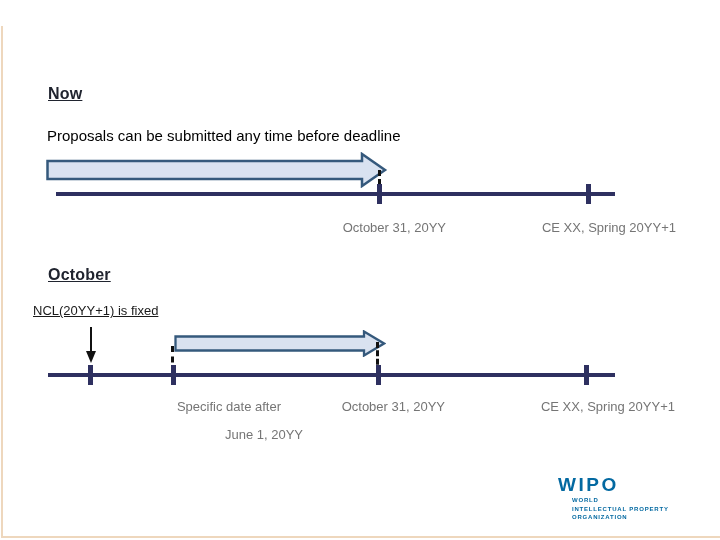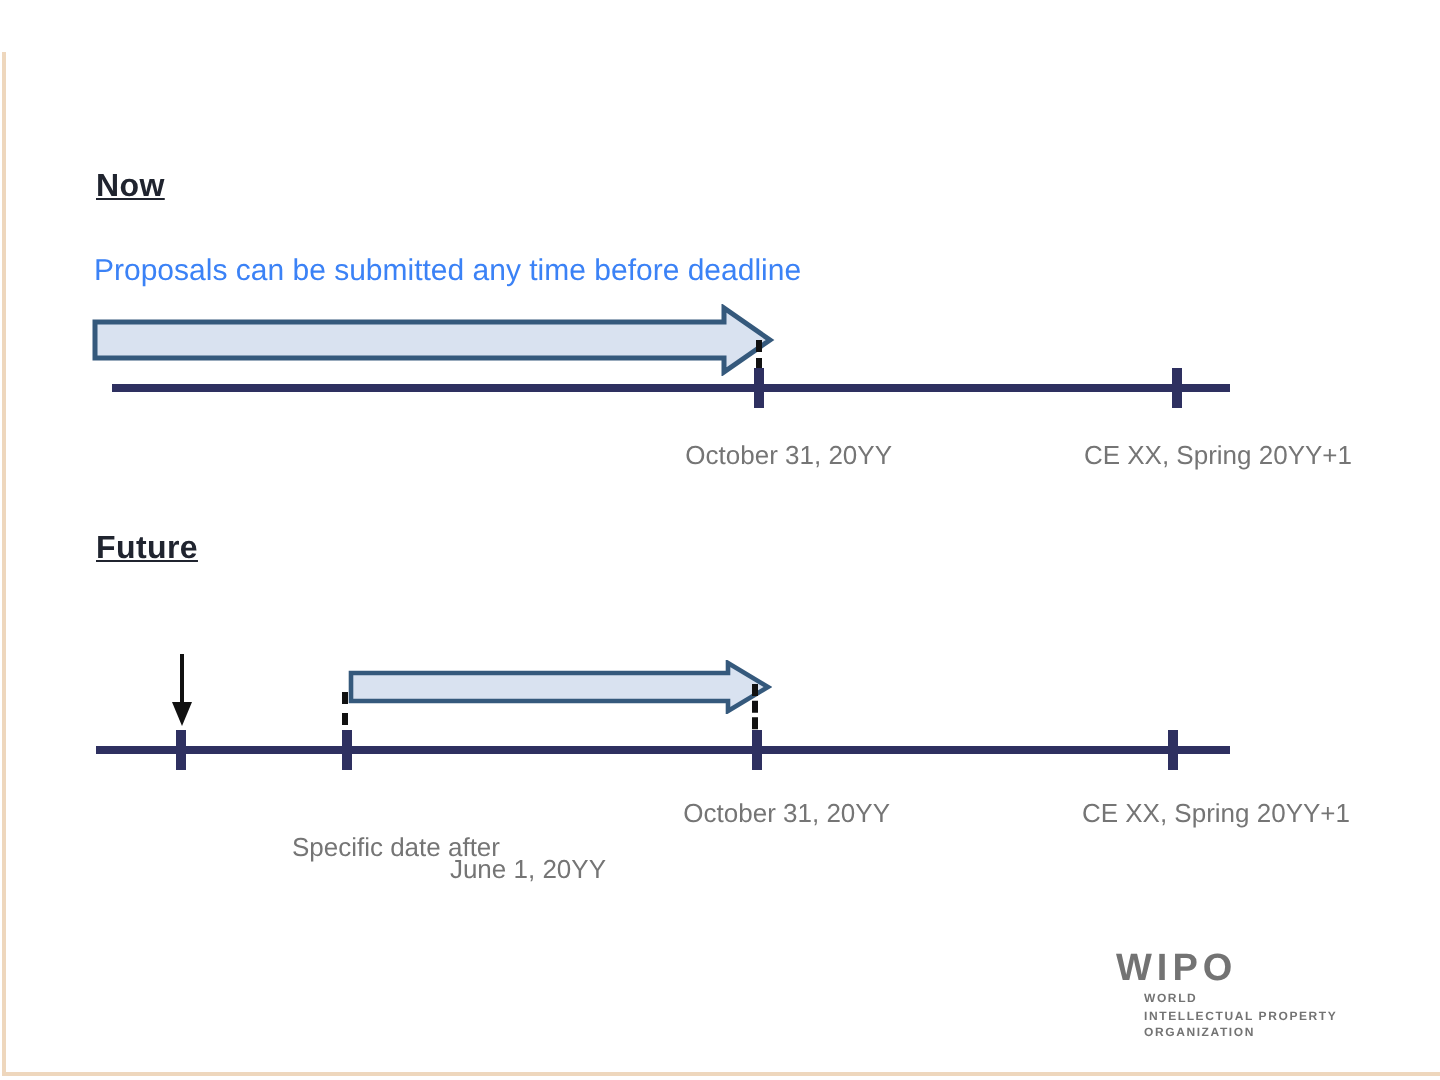--- a/index.html
+++ b/index.html
@@ -13,21 +13,21 @@
   .frame-bottom{position:absolute;left:1px;top:536px;width:719px;height:2px;background:#eed7bd;}
 
   .heading{
     position:absolute;font-size:16px;font-weight:600;letter-spacing:.2px;
     color:#20242f;text-decoration:underline;
   }
   .now-heading{left:48px;top:85px;}
   .future-heading{left:48px;top:266px;}
 
   .desc{position:absolute;font-size:15px;}
-  .now-desc{left:47px;top:127px;color:#3b82f6;}
+  .now-desc{left:47px;top:127px;color:#000000;}
   .future-desc{left:185px;top:302px;color:#993a3f;}
 
   .note{
     position:absolute;left:33px;top:303px;font-size:13px;color:#1a1a1a;
     text-decoration:underline;
   }
 
   .arrow-svg{position:absolute;}
   .arrow1{left:46px;top:152px;}
   .arrow2{left:174px;top:330px;}
@@ -41,26 +41,26 @@
   .timeline{position:absolute;height:4px;background:#2e3060;}
   .timeline1{left:56px;top:192px;width:559px;}
   .timeline2{left:48px;top:373px;width:567px;}
   .tick{position:absolute;top:-8px;width:5px;height:20px;background:#2e3060;}
 
   .tick-label{
     position:absolute;font-size:13px;color:#757575;text-align:right;
   }
   .lbl-now-oct{left:300px;top:220px;width:146px;}
   .lbl-now-ce{left:520px;top:220px;width:156px;}
-  .lbl-f-specific{left:100px;top:399px;width:150px;margin-top:17px;}
+  .lbl-f-specific{left:131px;top:399px;width:150px;}
   .lbl-f-oct{left:299px;top:399px;width:146px;}
   .lbl-f-ce{left:519px;top:399px;width:156px;}
   .lbl-f-july{left:153px;top:427px;width:150px;}
 
-  .logo{position:absolute;left:558px;top:475px;color:#737373;}
+  .logo{position:absolute;left:558px;top:475px;color:#0369a1;}
   .logo-brand{font-size:19px;font-weight:bold;letter-spacing:2.5px;line-height:20px;}
   .logo-lines{margin-left:14px;margin-top:1px;font-size:6px;font-weight:bold;letter-spacing:.8px;line-height:8.5px;}
 </style>
 </head>
 <body>
 
 <div class="slide">
 
   <div class="frame-left"></div>
   <div class="frame-bottom"></div>
@@ -73,21 +73,22 @@
   </svg>
   <div class="dash dash-now"></div>
 
   <div class="timeline timeline1">
     <div class="tick" style="left:321px"></div>
     <div class="tick" style="left:530px"></div>
   </div>
   <div class="tick-label lbl-now-oct">October 31, 20YY</div>
   <div class="tick-label lbl-now-ce">CE XX, Spring 20YY+1</div>
 
-  <div class="heading future-heading">Future</div>
+  <div class="heading future-heading">October</div>
+  <div class="note">NCL(20YY+1) is fixed</div>
 
   <svg class="arrow-svg down-arrow" width="16" height="38" viewBox="0 0 16 38">
     <line x1="8" y1="1" x2="8" y2="27" stroke="#111" stroke-width="2"></line>
     <polygon points="3,25 13,25 8,37" fill="#111"></polygon>
   </svg>
 
   <svg class="arrow-svg arrow2" width="212" height="27" viewBox="0 0 212 27">
     <polygon points="1.5,6.5 190,6.5 190,1.5 210,13.5 190,25.5 190,20.5 1.5,20.5" fill="#d9e2f0" stroke="#35597c" stroke-width="2.3" stroke-linejoin="miter"></polygon>
   </svg>
   <div class="dash dash-f-left"></div>

